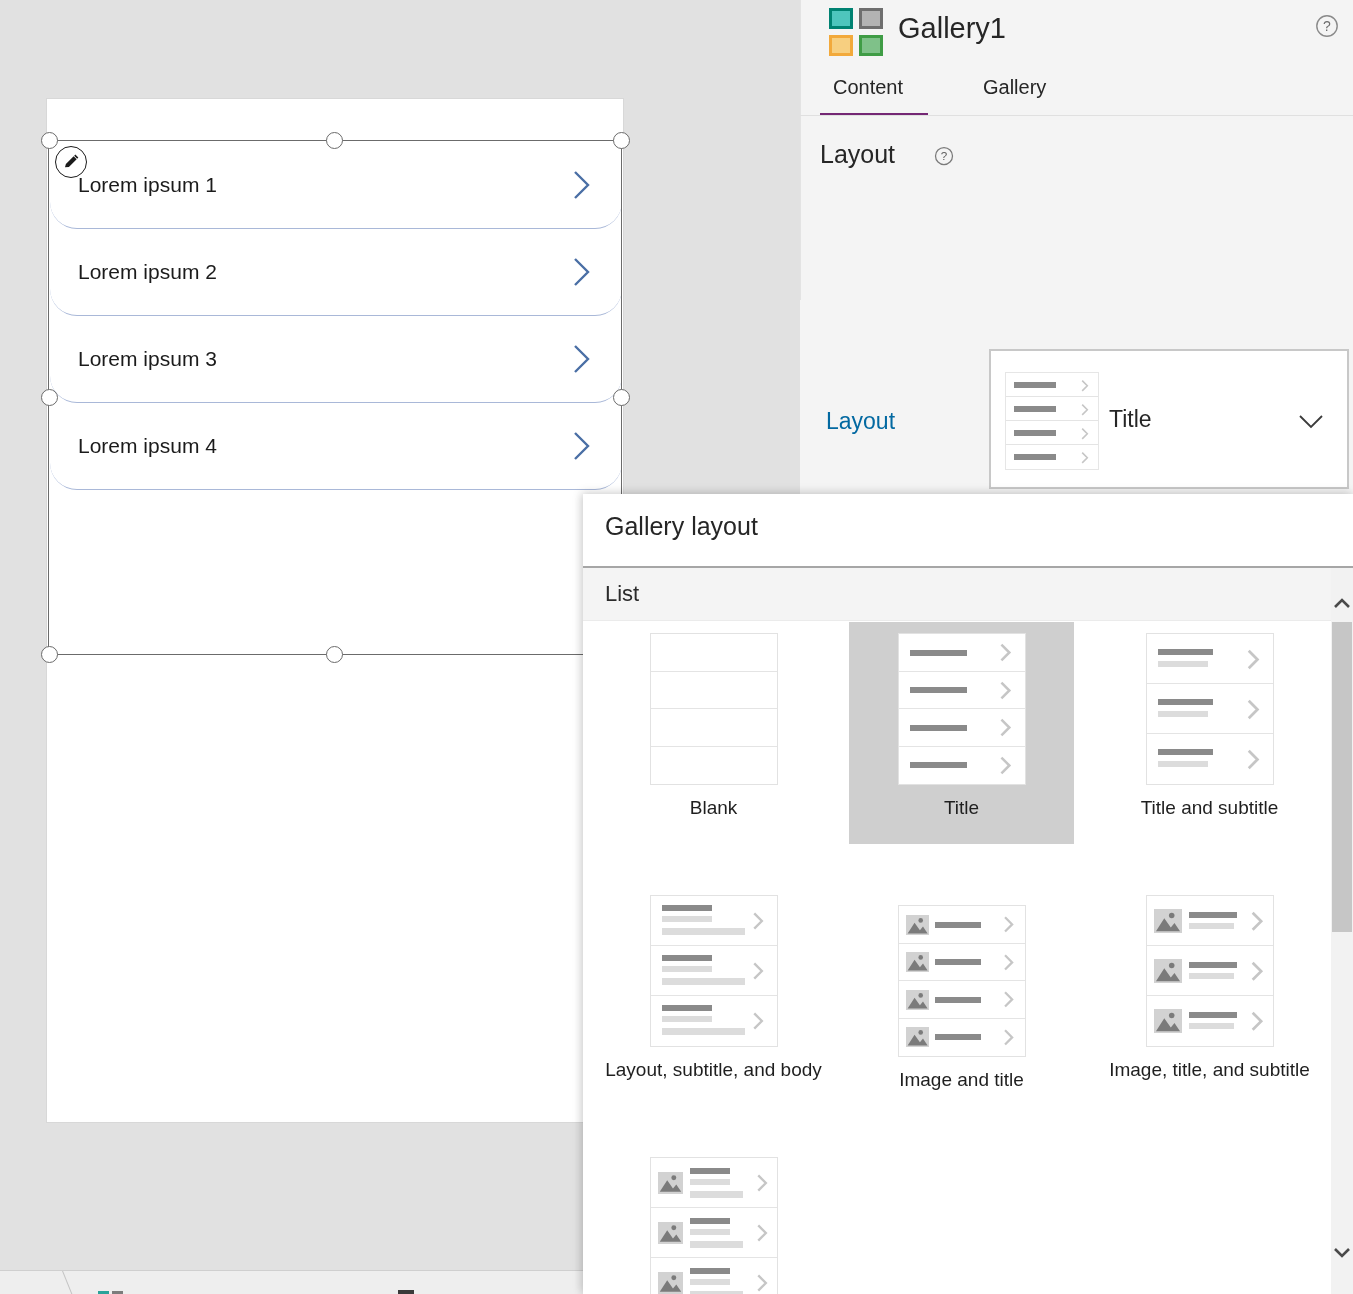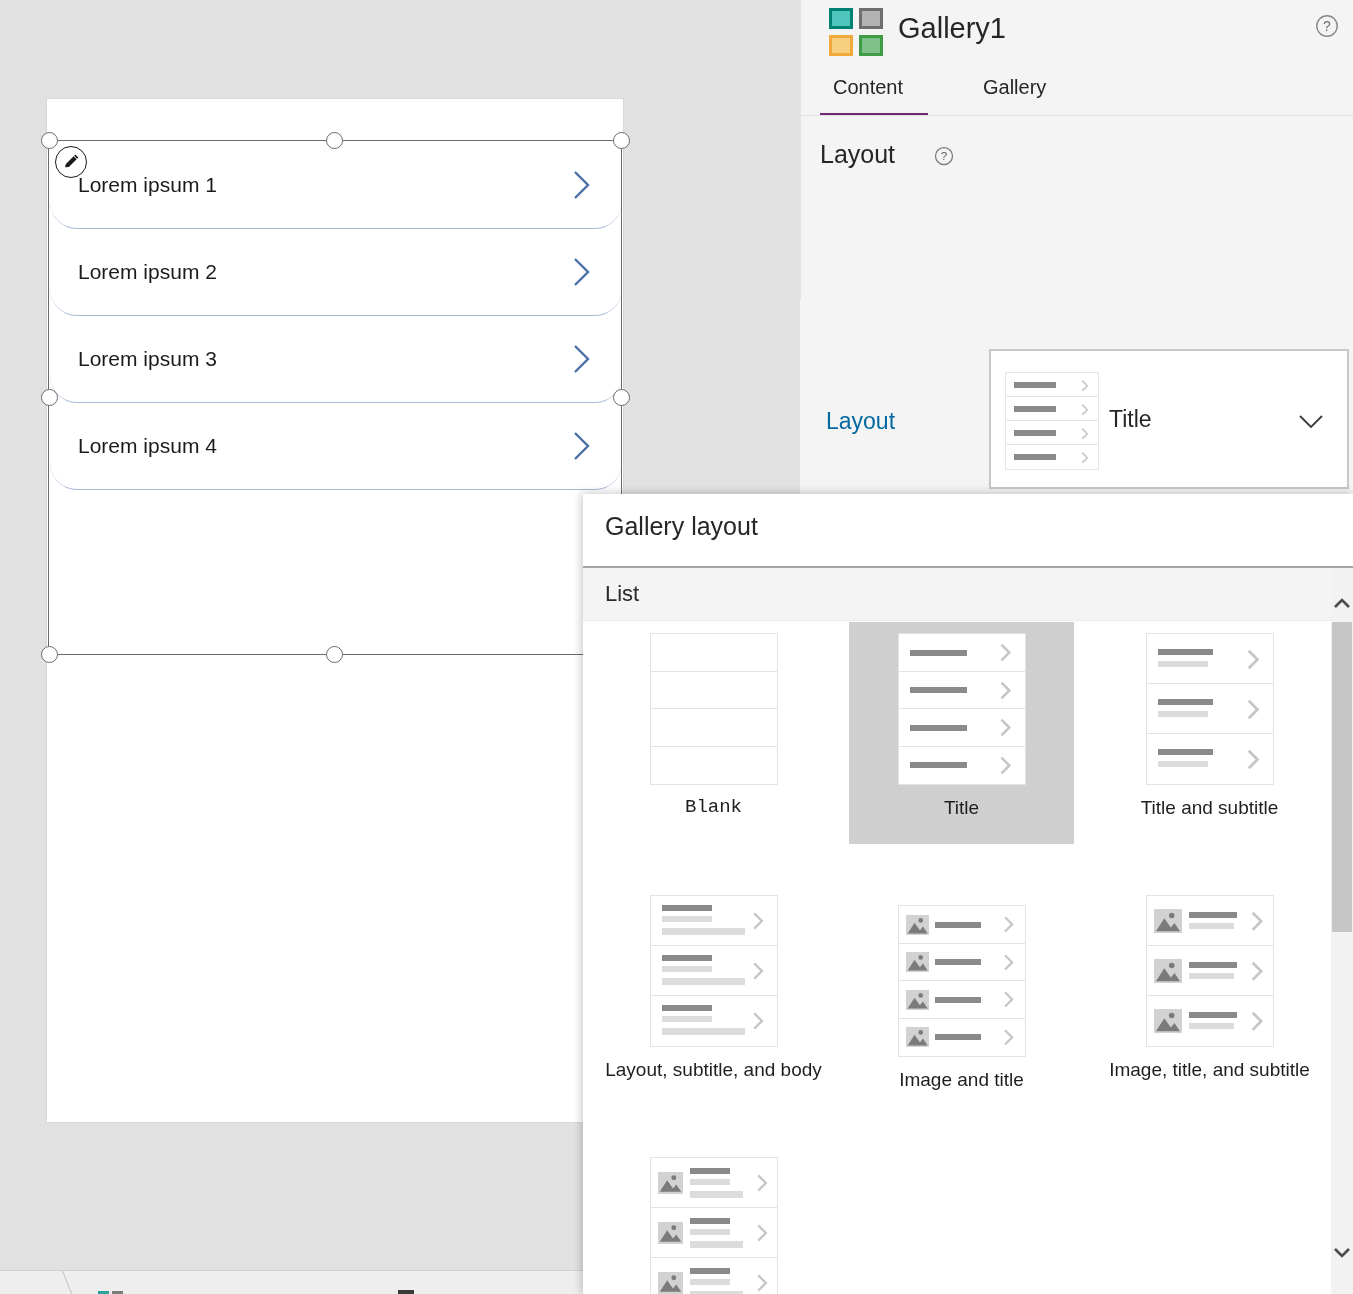--- a/index.html
+++ b/index.html
@@ -353,21 +353,21 @@
   </div>
 
   <div class="flyout">
     <div class="flyout-title">Gallery layout</div>
     <div class="flyout-sep"></div>
     <div class="group-head">
       <span>List</span>
     </div>
 
     <div class="grid" id="layout-grid">
-        <div class="cell" style="left: 18px; top: 0px; height: 222px; font-family: Liberation Mono, monospace;">
+        <div class="cell" style="left: 18px; top: 0px; height: 222px;">
           <div class="pic" style="width: 128px; height: 152px;">
             <div style="position: relative; width: 126px; height: 150px; background: rgb(255, 255, 255);">
               <div style="position: absolute; left: 0px; top: 0px; width: 126px; height: 37.5px; border-bottom: 1px solid rgb(228, 228, 228);"></div>
               <div style="position: absolute; left: 0px; top: 37.5px; width: 126px; height: 37.5px; border-bottom: 1px solid rgb(228, 228, 228);"></div>
               <div style="position: absolute; left: 0px; top: 75px; width: 126px; height: 37.5px; border-bottom: 1px solid rgb(228, 228, 228);"></div>
               <div style="position: absolute; left: 0px; top: 112.5px; width: 126px; height: 37.5px;"></div>
             </div>
           </div>
           <div class="cap">Blank</div>
         </div>

